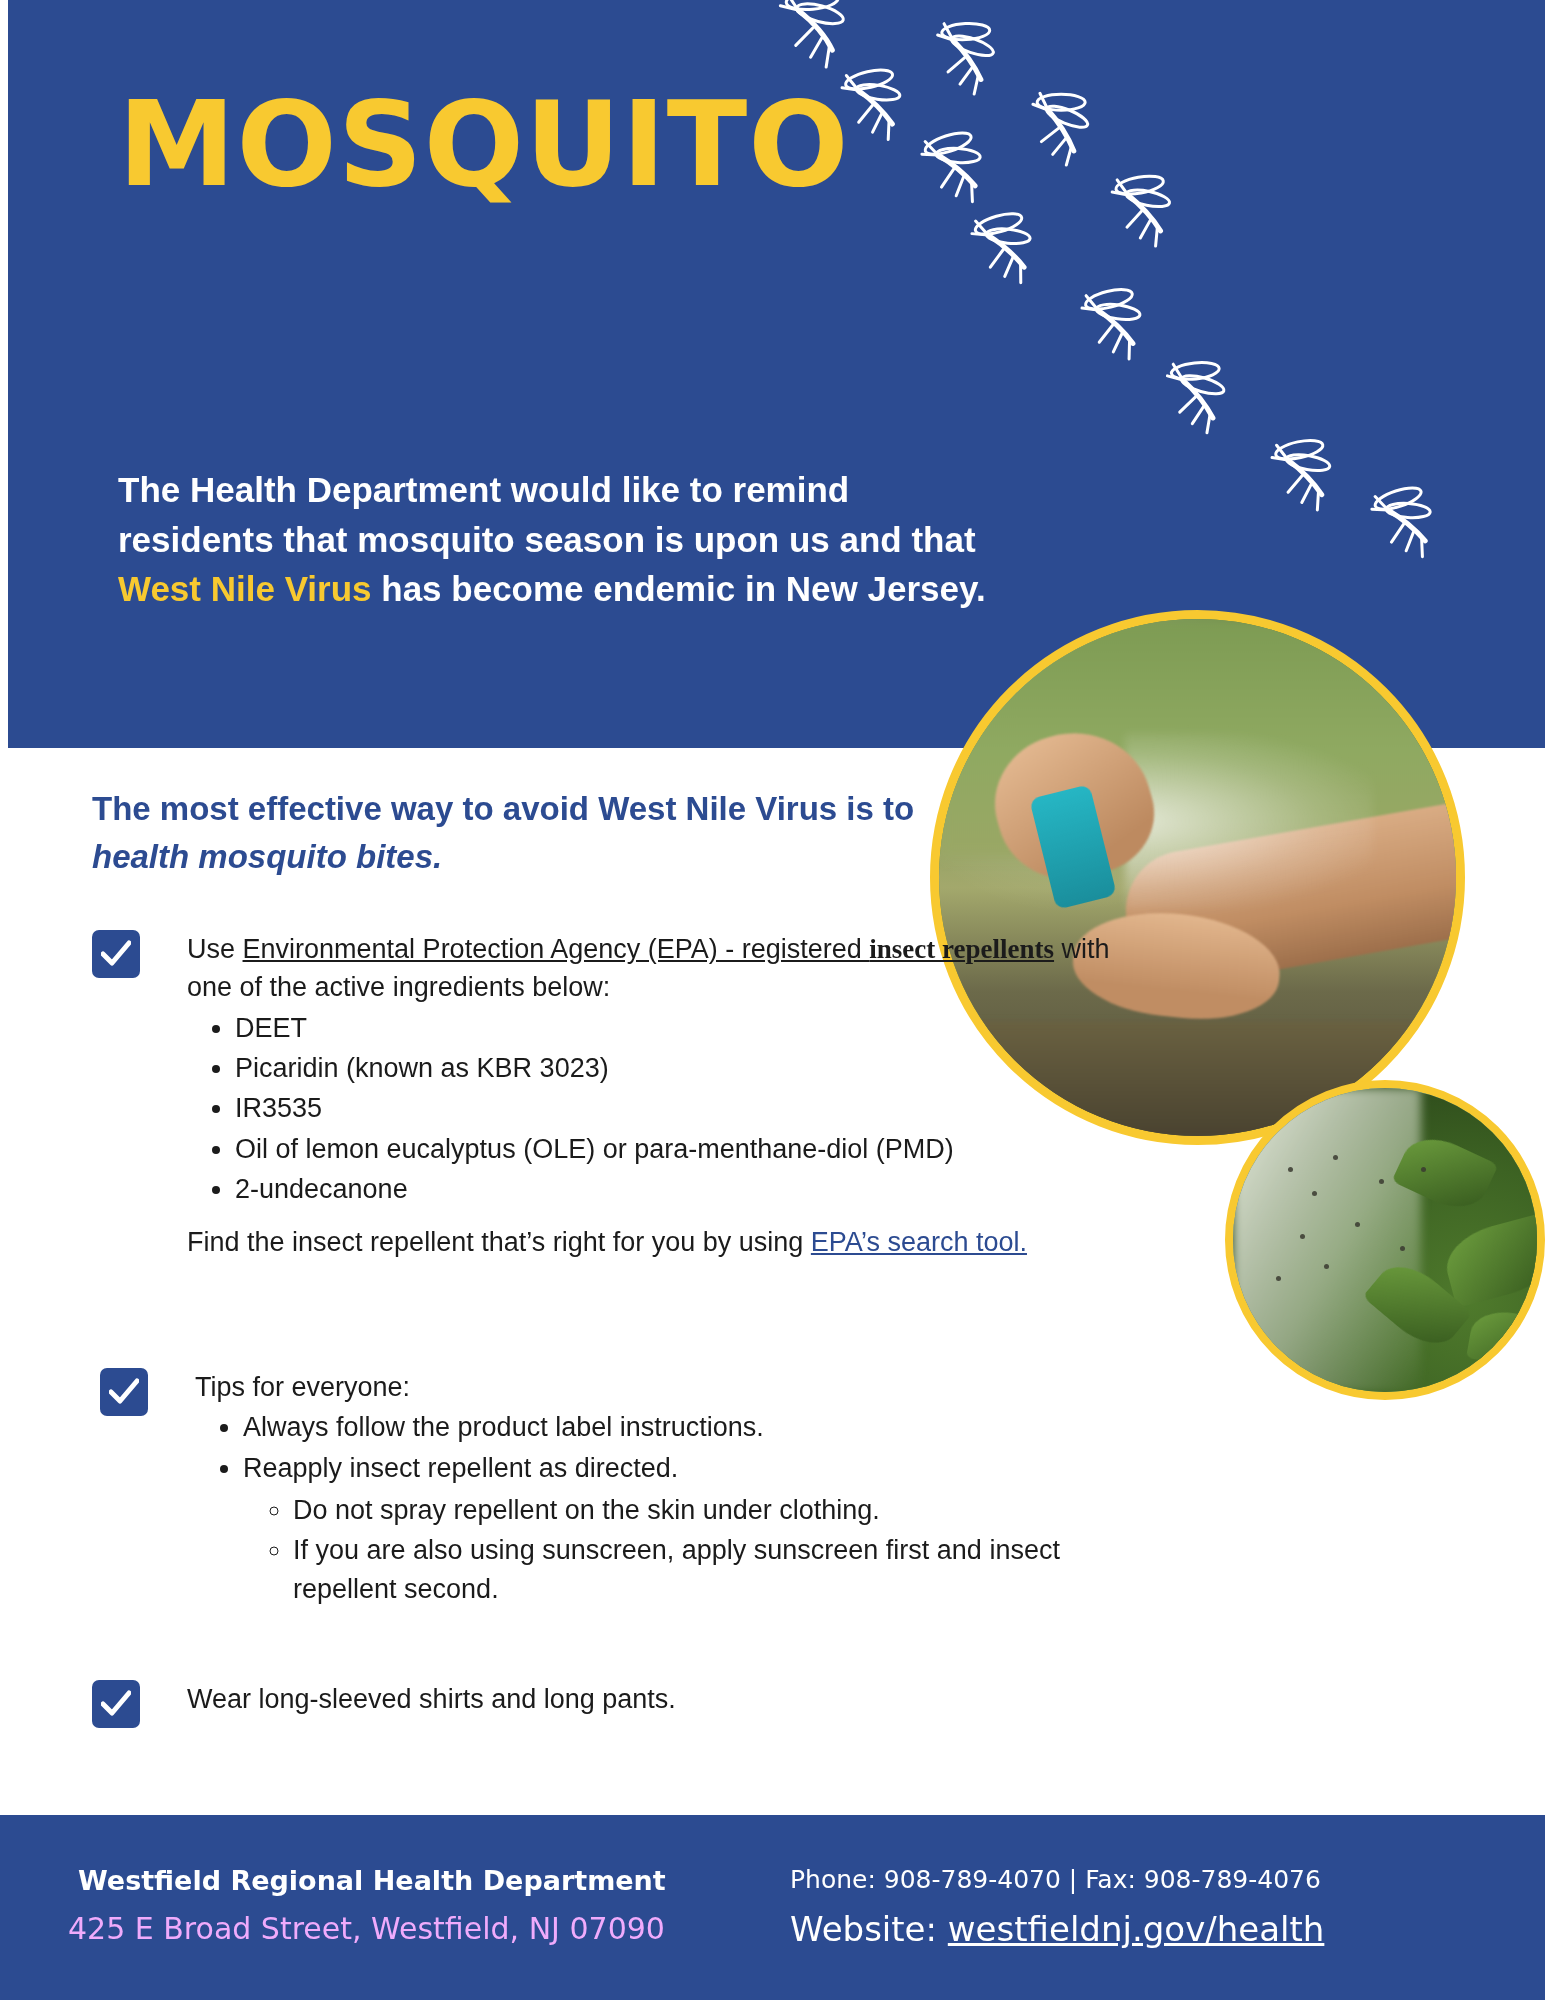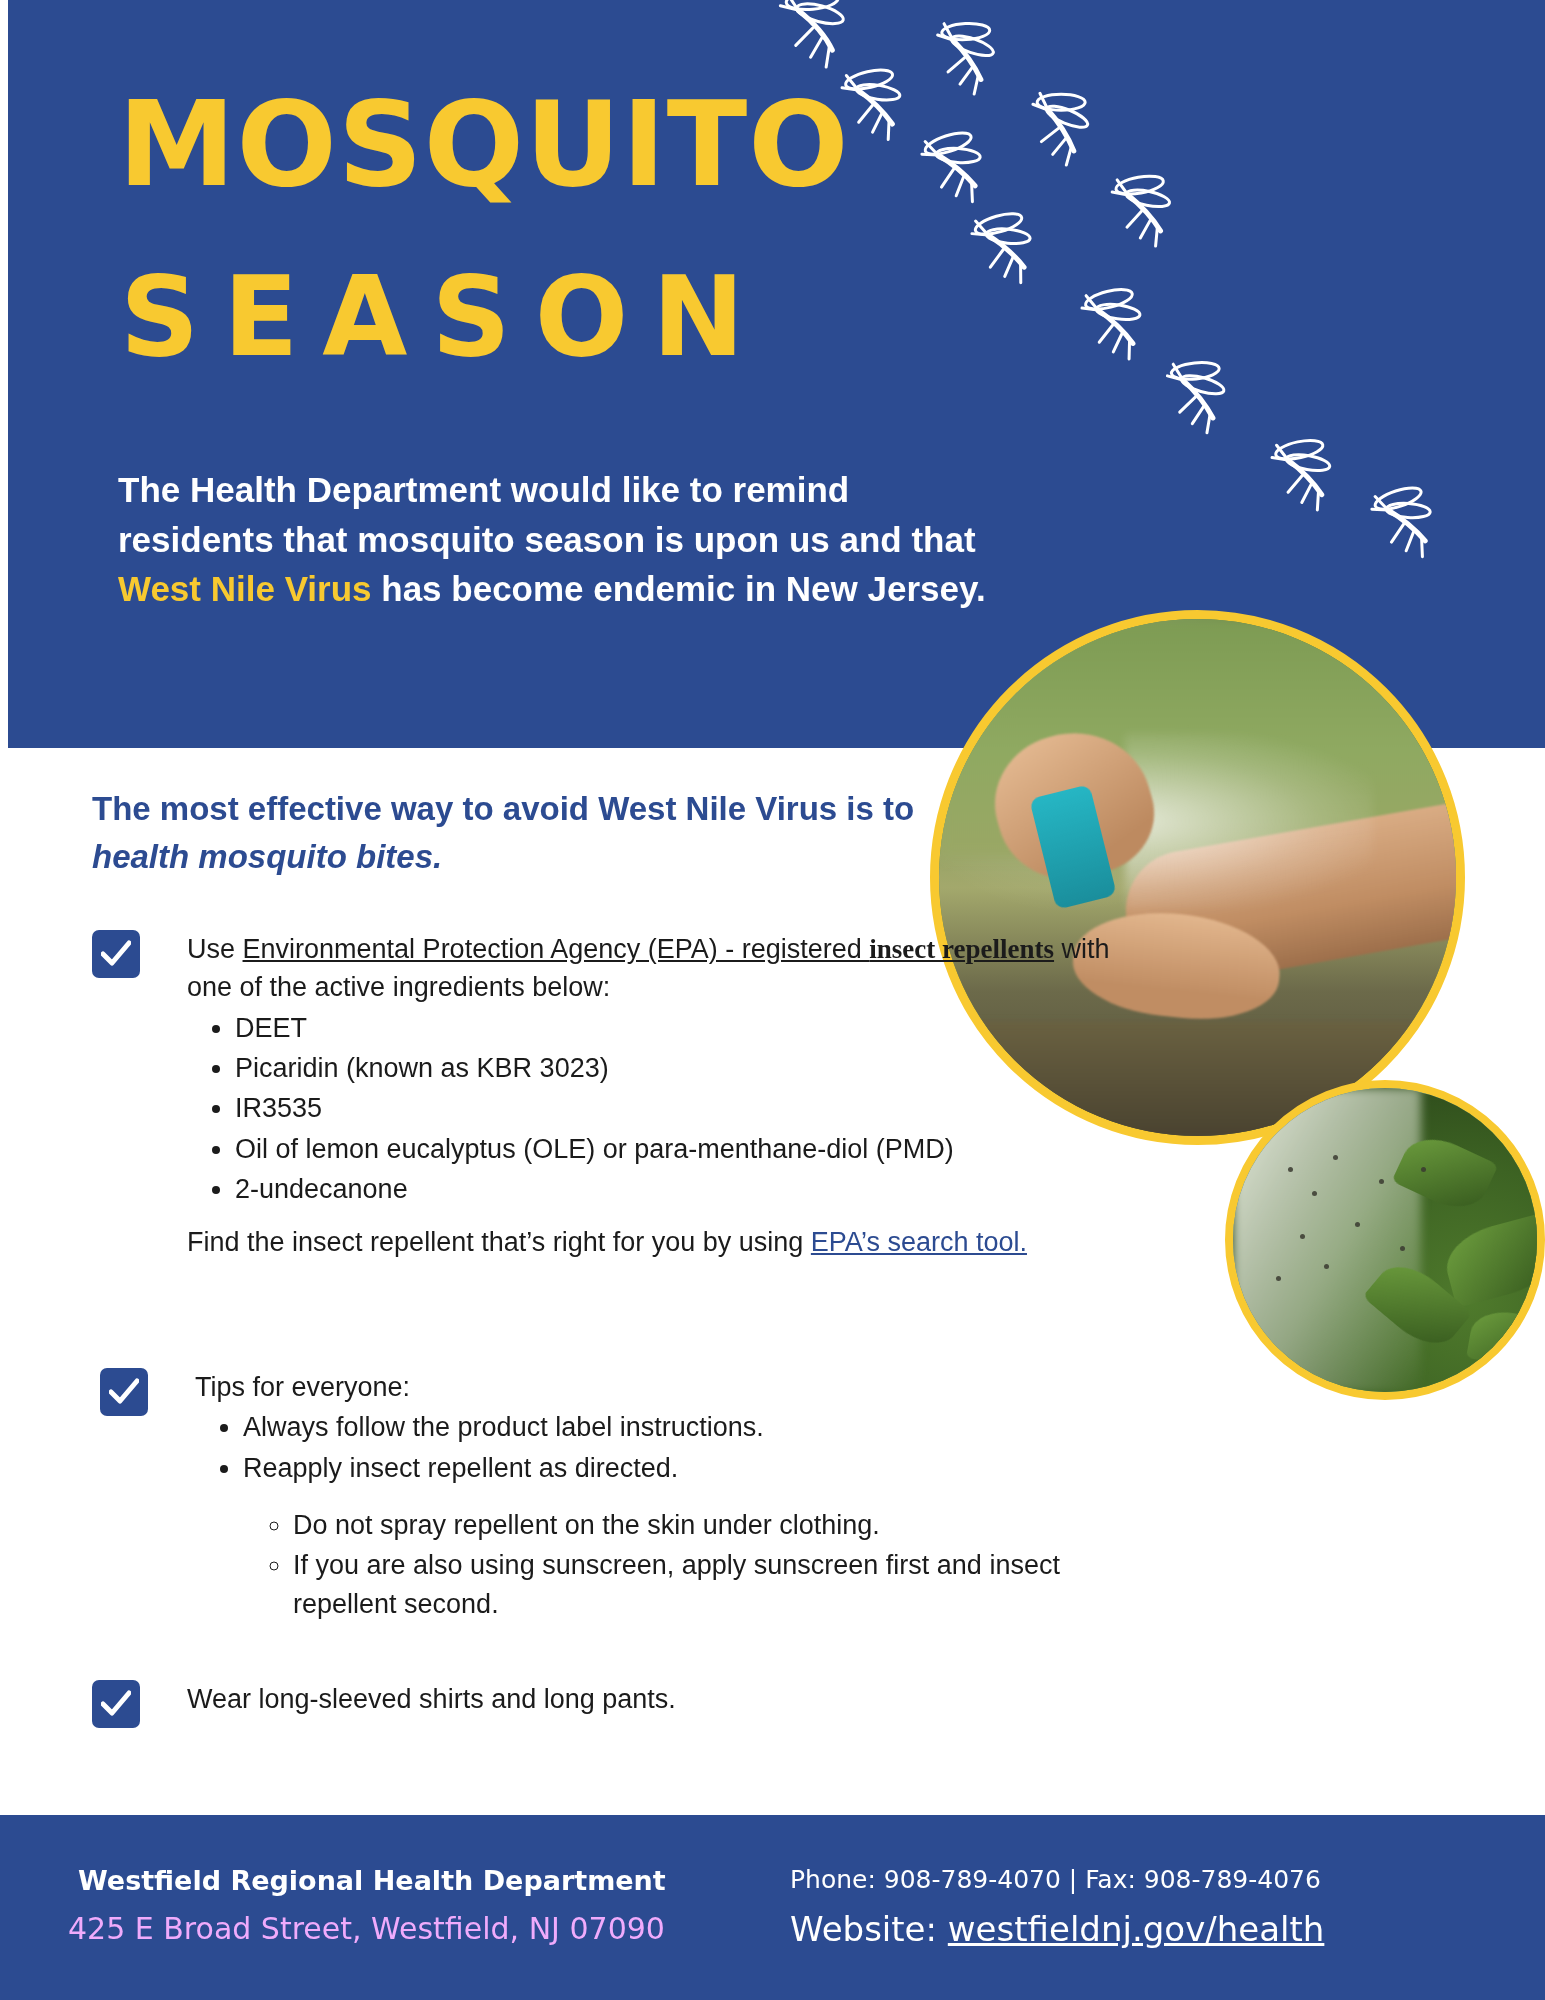--- a/index.html
+++ b/index.html
@@ -220,21 +220,21 @@
     line-height: 1.42;
     color: #1b1b1b;
   }
   .ctext ul {
     margin: 2px 0 0 0;
     padding-left: 48px;
   }
   .ctext ul ul {
     list-style-type: circle;
     padding-left: 50px;
-    margin-top: 19px;
+    margin-top: 4px;
   }
   .ctext li { margin: 2px 0; }
   u { text-decoration: underline; }
   .bold { font-weight: bold; font-family: Liberation Serif, serif; }
   .link {
     color: #2c4b91;
     text-decoration: underline;
   }
 
   #block1 { left: 92px; top: 930px; width: 1060px; }
@@ -371,21 +371,20 @@
             <path d="M0 0 C 16 6, 30 14, 42 24" stroke-width="5"></path>
             <ellipse cx="8" cy="-13" rx="24" ry="8" transform="rotate(-28 8 -13)"></ellipse>
             <ellipse cx="20" cy="-3" rx="22" ry="7" transform="rotate(-6 20 -3)"></ellipse>
             <path d="M0 0 L -15 -11 M0 0 L -16 2 M 18 11 L 9 31 M 29 17 L 25 37 M 38 22 L 42 40"></path>
           </g>
         </g>
       </svg>
     </div>
 
     <div class="title-main">MOSQUITO</div>
-    <div class="title-sub">SEASON</div>
 
     <div class="intro">
       <span>The Health Department would like to remind residents that mosquito season is upon us and that </span><span class="highlight">West Nile Virus</span><span> has become endemic in New Jersey.</span>
     </div>
   </div>
 
   <div class="photo-big">
     <div class="photo-inner">
       <div class="p1-bg"></div>
       <div class="p1-blur-trees"></div>

